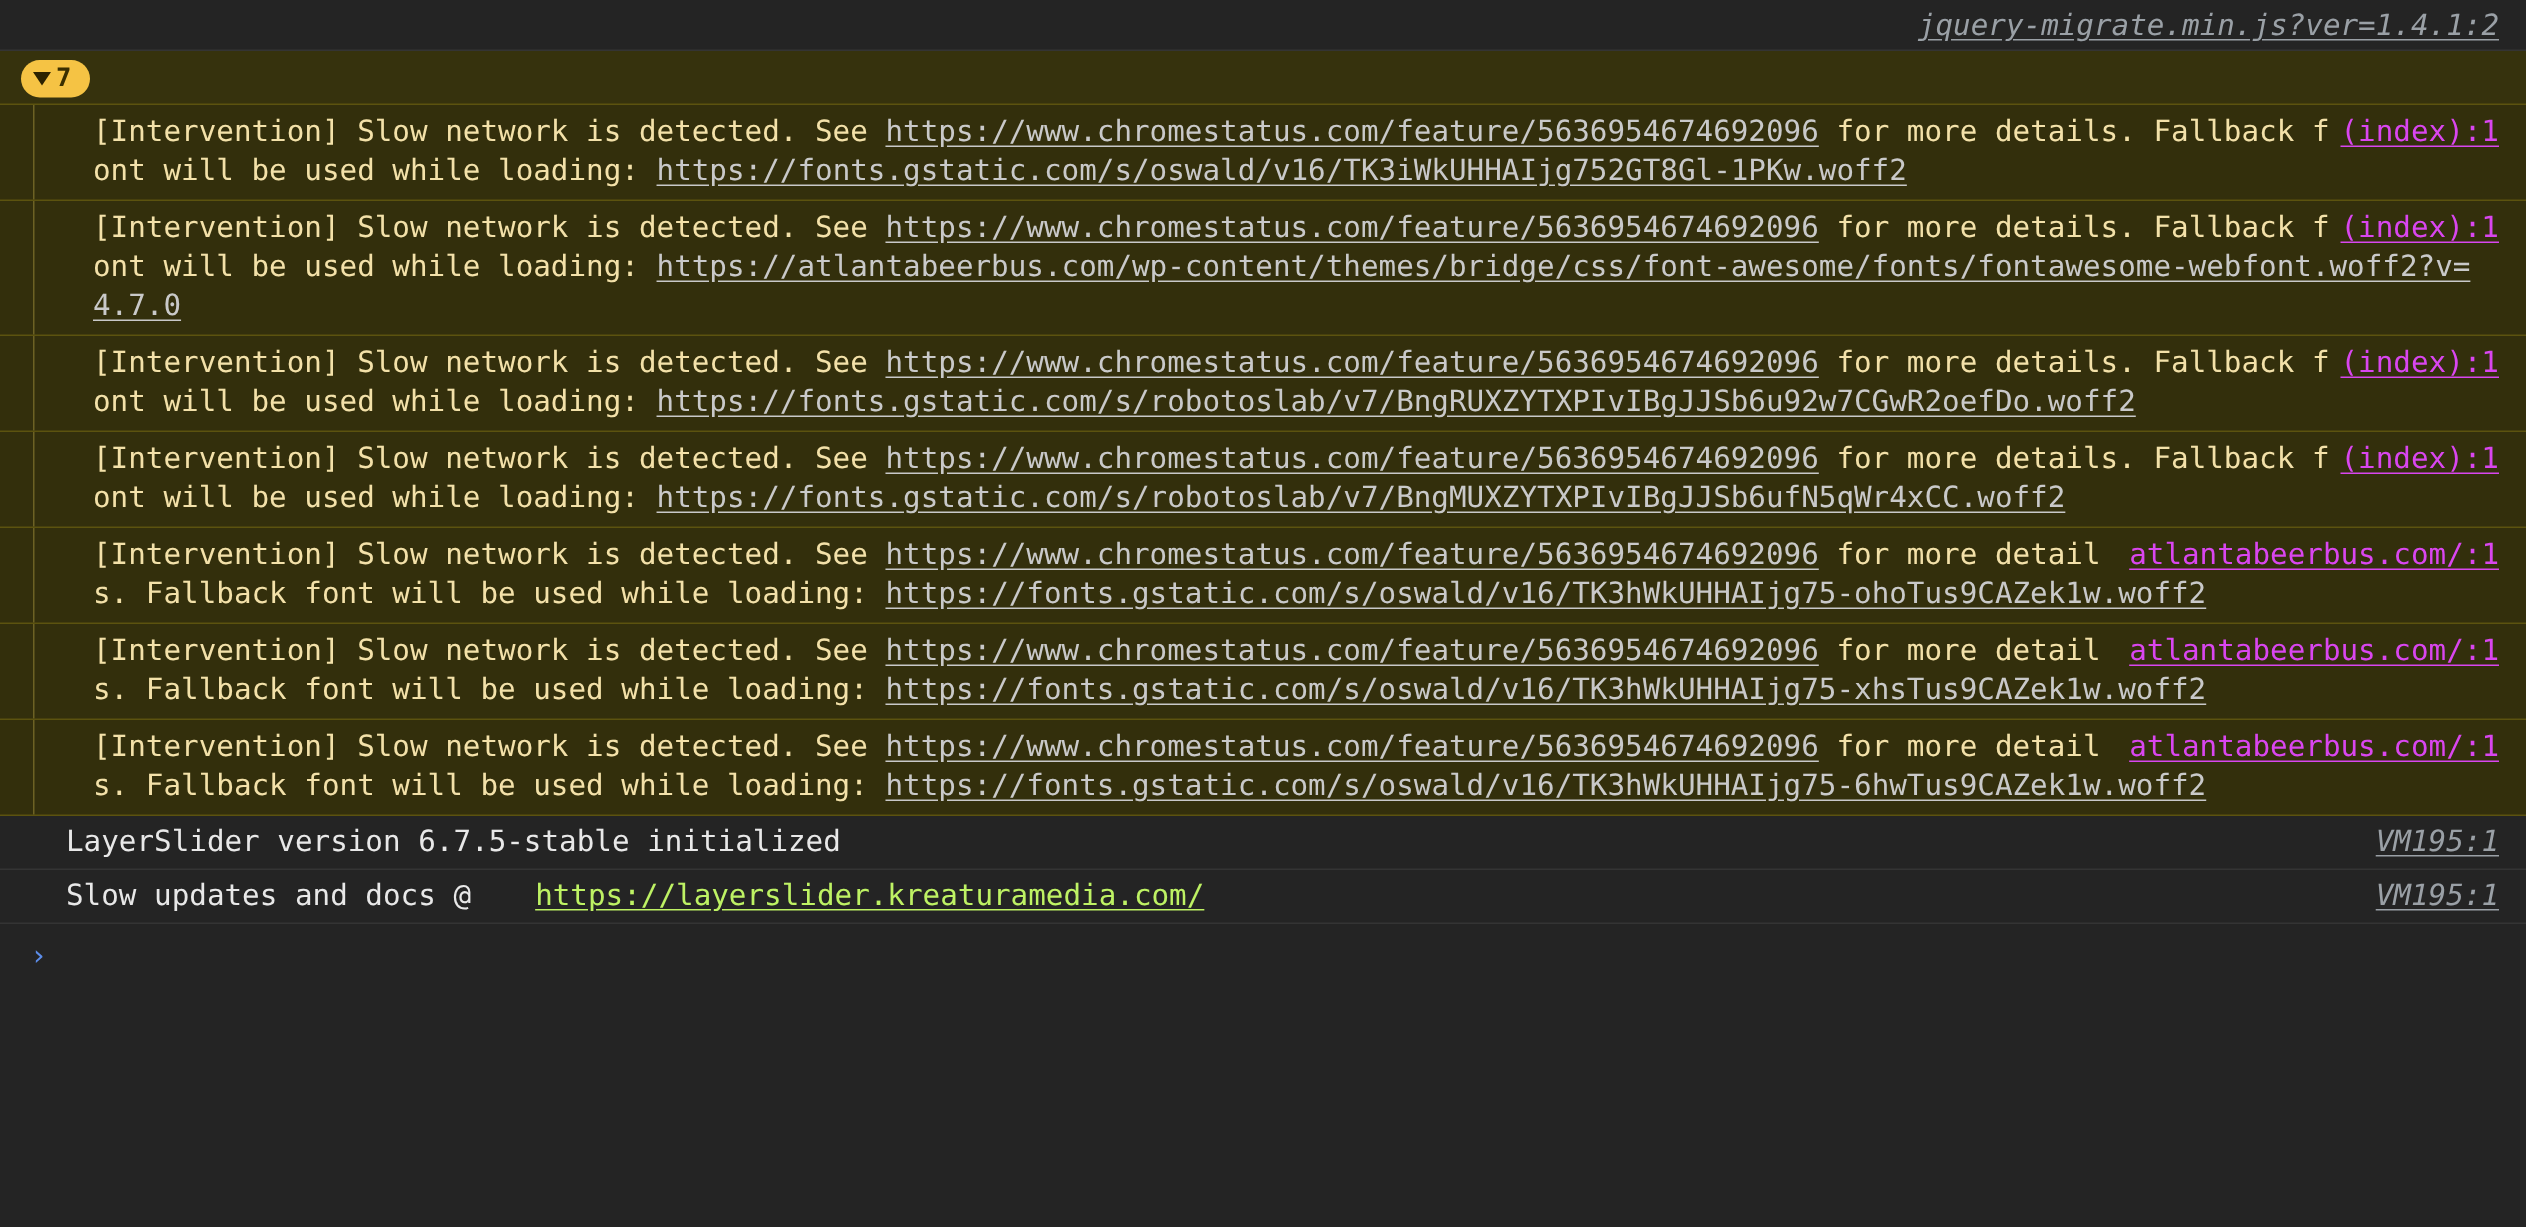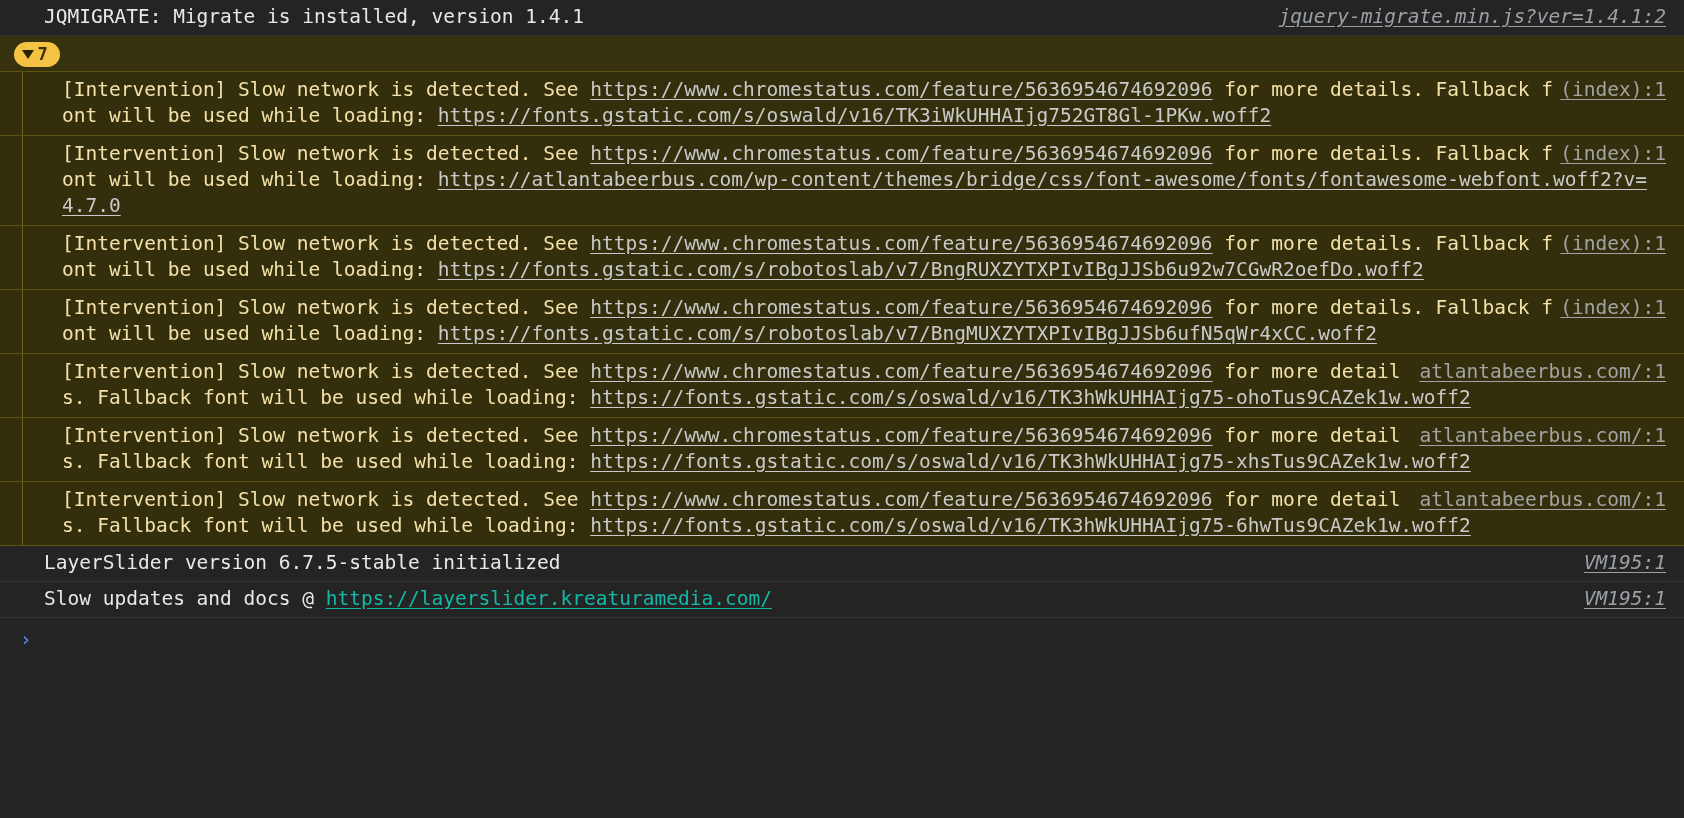--- a/index.html
+++ b/index.html
@@ -119,41 +119,41 @@
     width: 1px;
     background: #6d6224;
   }
   .group-entry .msg {
     display: block;
     padding-right: 0;
     white-space: pre-wrap;
     word-break: break-all;
   }
   .group-entry .src {
-    color: #a3a3a3;
+    color: #d946ef;
     float: right;
     text-decoration: underline;
     text-underline-offset: 3px;
     white-space: nowrap;
     margin-left: 6px;
     cursor: pointer;
   }
 
   a.lnk, .lnk {
     color: #c9c9c9;
     text-decoration: underline;
     text-underline-offset: 3px;
     cursor: pointer;
     word-break: break-all;
     text-align: right;
   }
 
   
   .info { color: #e8e8e8; }
-  .info .lnk { color: #14b8a6; }
+  .info .lnk { color: #bef264; margin-left: 31px; }
 
   
   .prompt-row {
     position: relative;
     box-sizing: border-box;
     flex: 1 1 auto;
     background: #242424;
     padding: 8px 18px 8px 44px;
     min-height: 40px;
   }
@@ -173,21 +173,20 @@
     white-space: pre-wrap;
   }
 </style>
 </head>
 <body>
 
 <div class="console">
 
   <div class="row info">
     <span class="src">jquery-migrate.min.js?ver=1.4.1:2</span>
-    <span class="msg">JQMIGRATE: Migrate is installed, version 1.4.1</span>
   </div>
 
   <div class="group-summary">
     <span class="badge">
       <span class="tri"></span>
       <span class="cnt">7</span>
     </span>
   </div>
 
   <div class="group-body">

